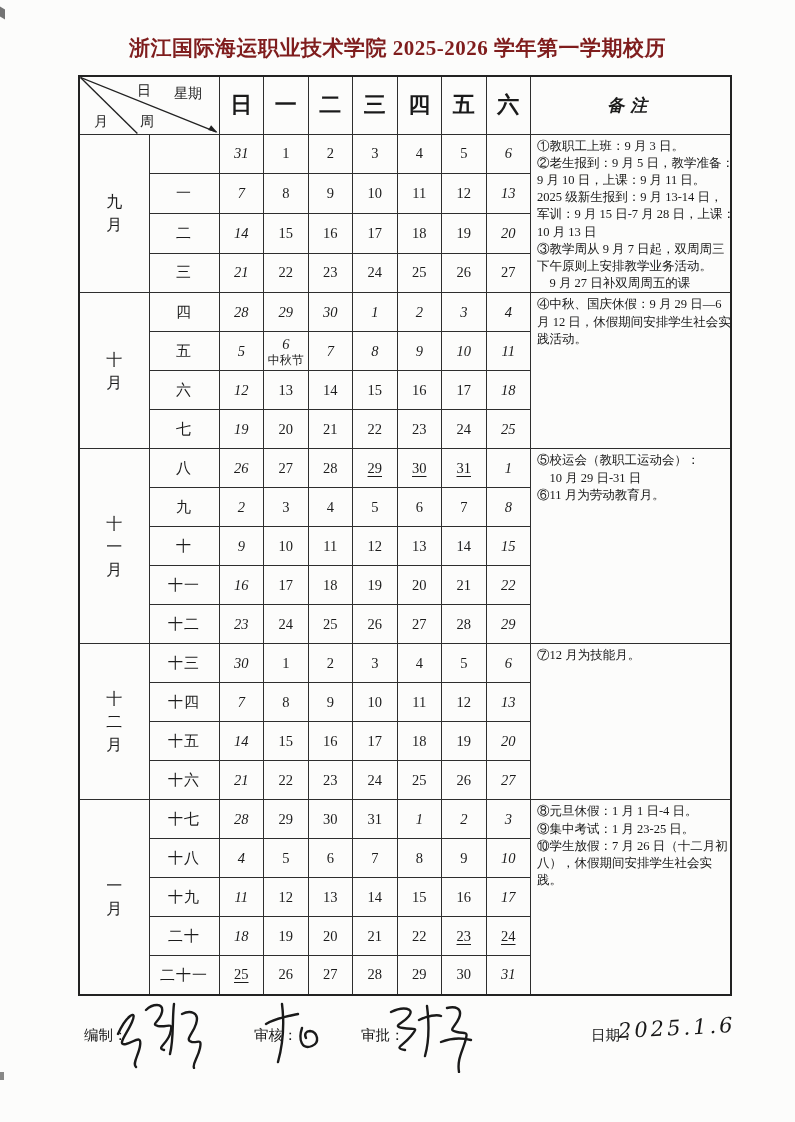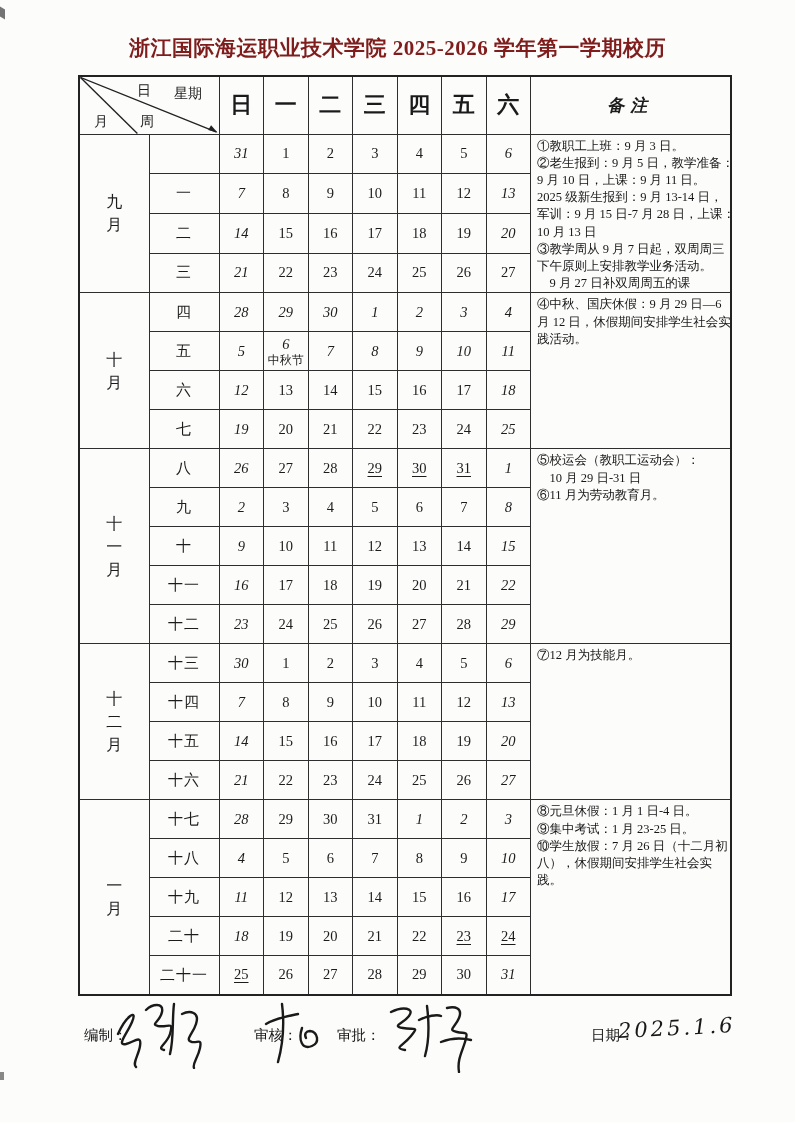--- a/index.html
+++ b/index.html
@@ -63,21 +63,21 @@
     font-size: 12.5px;
     line-height: 17.2px;
     white-space: nowrap;
     color: #161616;
   }
 
   .footer { position: absolute; left: 0; top: 1008px; width: 795px; height: 80px; }
   .footer-label { position: absolute; font-size: 14.5px; top: 18px; color: #181818; }
   .lbl-prepared { left: 84px; }
   .lbl-reviewed { left: 218px; margin-left: 36px; }
-  .lbl-approved { left: 337px; }
+  .lbl-approved { left: 361px; }
   .lbl-date     { left: 591px; }
   .signature { position: absolute; }
   .sig-1 { left: 112px; top: -14px; }
   .sig-2 { left: 260px; top: -10px; }
   .sig-3 { left: 383px; top: -10px; }
   .signature path { fill: none; stroke: #1a1a1a; stroke-width: 2.4; stroke-linecap: round; stroke-linejoin: round; }
   .hand-date {
     position: absolute; left: 618px; top: 8px;
     font-size: 21px; font-style: italic;
     font-family: "DejaVu Serif", serif;

